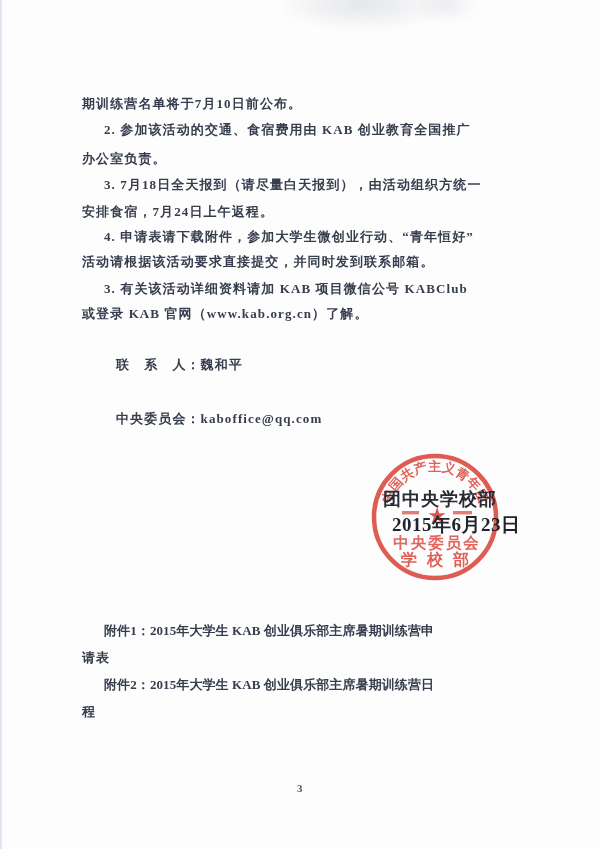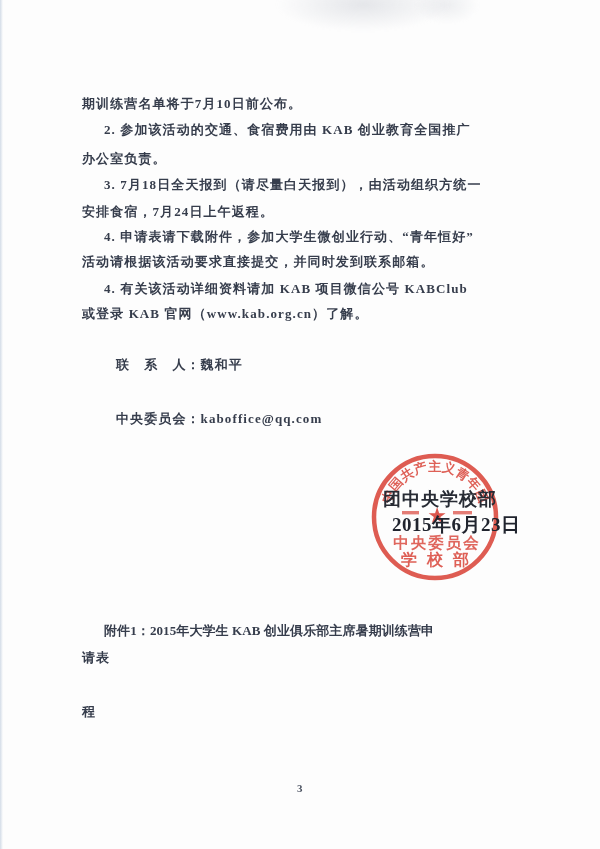--- a/index.html
+++ b/index.html
@@ -45,21 +45,21 @@
   <div class="smudge s1"></div>
   <div class="smudge s2"></div>
 
   <div class="line" style="top:97px">期训练营名单将于7月10日前公布。</div>
   <div class="line indent" style="top:123px">2. 参加该活动的交通、食宿费用由 KAB 创业教育全国推广</div>
   <div class="line" style="top:152px">办公室负责。</div>
   <div class="line indent" style="top:178px">3. 7月18日全天报到（请尽量白天报到），由活动组织方统一</div>
   <div class="line" style="top:205px">安排食宿，7月24日上午返程。</div>
   <div class="line indent" style="top:230px">4. 申请表请下载附件，参加大学生微创业行动、“青年恒好”</div>
   <div class="line" style="top:255px">活动请根据该活动要求直接提交，并同时发到联系邮箱。</div>
-  <div class="line indent" style="top:282px">4. 有关该活动详细资料请加 KAB 项目微信公号 KABClub</div>
+  <div class="line indent" style="top:282px">3. 有关该活动详细资料请加 KAB 项目微信公号 KABClub</div>
   <div class="line" style="top:307px">或登录 KAB 官网（www.kab.org.cn）了解。</div>
 
   <div class="line contact" style="top:358px">联　系　人：魏和平</div>
   <div class="line contact" style="top:412px">中央委员会：kaboffice@qq.com</div>
 
   <svg class="seal" width="172" height="172" viewBox="0 0 172 172">
     <circle cx="86" cy="86" r="61" fill="none" stroke-width="4.5" opacity="0.88" stroke="#d9453a"></circle>
     <path id="sealArc" d="M 41,73 A 47 47 0 0 1 131,73" fill="none"></path>
     <text font-size="13" letter-spacing="0.4" opacity="0.85" font-weight="bold" fill="#d9453a">
       <textPath href="#sealArc" startOffset="50%" text-anchor="middle">中国共产主义青年团</textPath>
@@ -69,17 +69,18 @@
     <text x="88" y="92" text-anchor="middle" font-size="22" opacity="0.9" fill="#d9453a">★</text>
     <text x="88" y="117" text-anchor="middle" font-size="15.5" letter-spacing="2" opacity="0.82" font-weight="bold" fill="#d9453a">中央委员会</text>
     <text x="91" y="134" text-anchor="middle" font-size="16" letter-spacing="10" opacity="0.85" font-weight="bold" fill="#d9453a">学校部</text>
   </svg>
 
   <div class="stamp-text issuer">团中央学校部</div>
   <div class="stamp-text sdate">2015年6月23日</div>
 
   <div class="line indent tight" style="top:624px">附件1：2015年大学生 KAB 创业俱乐部主席暑期训练营申</div>
   <div class="line" style="top:651px">请表</div>
+  <div class="line indent tight" style="top:678px">附件2：2015年大学生 KAB 创业俱乐部主席暑期训练营日</div>
   <div class="line" style="top:705px">程</div>
 
   <div class="pagenum">3</div>
 
 </div>
 
 </body></html>

